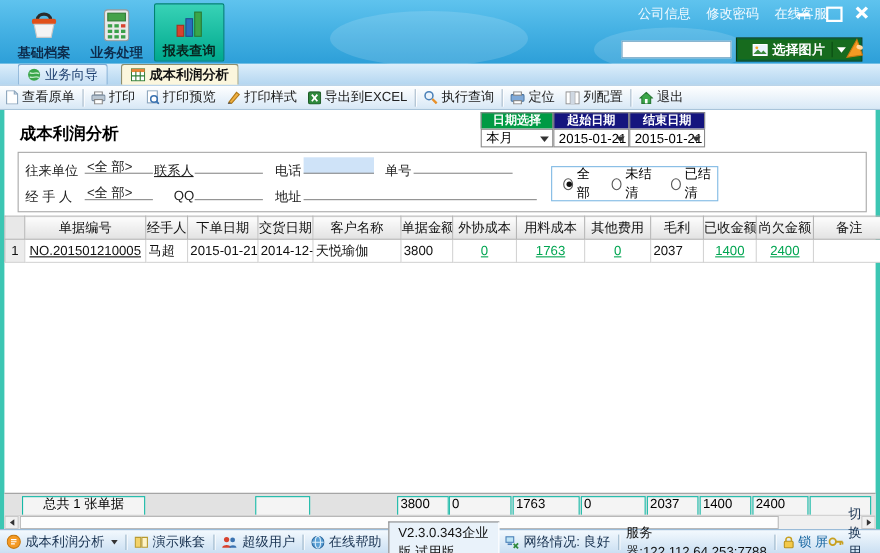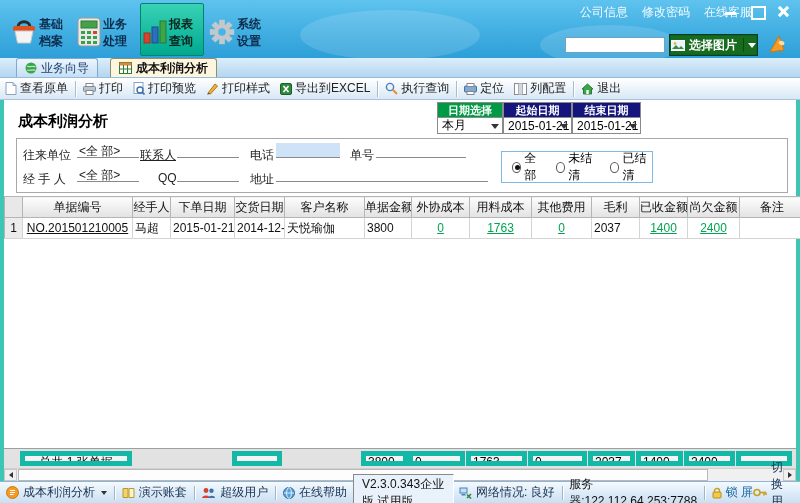--- a/index.html
+++ b/index.html
@@ -4,39 +4,39 @@
 <style>
   * { margin:0; padding:0; box-sizing:border-box; }
   html,body { width:800px; height:503px; font-family:"Liberation Sans","DejaVu Sans",sans-serif; font-size:12px; }
   #app { position:relative; width:800px; height:503px; overflow:hidden; background:#fff; }
 
   
   .top-header { position:absolute; left:0; top:0; width:800px; height:58px;
     background:linear-gradient(180deg,#5fc3ee 0%,#46b2e4 45%,#2d9fd8 100%); }
   .cloud { position:absolute; border-radius:50%; background:rgba(255,255,255,.14); }
   .nav { position:absolute; left:8px; top:3px; display:flex; gap:2px; }
-  .nav-item { width:64px; height:53px; display:flex; flex-direction:row; align-items:center;
+  .nav-item { width:64px; height:53px; display:flex; flex-direction:column; align-items:center;
     justify-content:flex-start; padding-top:4px; border:1px solid transparent; border-radius:2px; cursor:pointer;font-family:Liberation Mono, monospace; }
   .nav-item .nav-icon { width:32px; height:30px; display:flex; align-items:center; justify-content:center; }
   .nav-item .nav-label { margin-top:2px; font-weight:bold; color:#0d2c4c; }
   .nav-item.active { background:linear-gradient(180deg,#38d2b6,#00a98e); border-color:#00836e; }
   .nav-item.active .nav-label { color:#08231d; }
 
   .top-links { position:absolute; top:4px; left:580px; display:flex; gap:14px; }
   .top-link { color:#f2faff; cursor:pointer; }
   .win-controls { position:absolute; top:5px; right:10px; display:flex; gap:12px; align-items:center; }
   .win-btn { width:14px; height:12px; position:relative; cursor:pointer; }
   .win-min::after { content:''; position:absolute; left:1px; bottom:2px; width:11px; height:3px; background:#fff; }
   .win-max::after { content:''; position:absolute; left:1px; top:1px; width:11px; height:10px; border:2px solid #fff; }
   .win-close::before,.win-close::after { content:''; position:absolute; left:6px; top:0; width:3px; height:13px; background:#fff; }
   .win-close::before { transform:rotate(45deg); } .win-close::after { transform:rotate(-45deg); }
 
   .banner-input { position:absolute; left:565px; top:37px; width:100px; height:16px; border:1px solid #6ea3c4; background:#fff; font-size:11px; padding:0 3px; }
   .pick-img-btn { position:absolute; left:670px; top:35px; height:20px; display:flex; align-items:center; gap:4px;
-    background:#176b1e; border:1px solid #063; outline:1px solid #0a3b10; padding:0 0; cursor:pointer; }
+    background:#176b1e; border:1px solid #063; outline:1px solid #0a3b10; padding:0 13px; cursor:pointer; }
   .pick-img-btn .lbl { color:#fff; font-weight:bold; }
   .caret-down { width:0; height:0; border-left:4px solid transparent; border-right:4px solid transparent; border-top:5px solid #fff; }
   .pick-img-btn .split { width:1px; height:14px; background:#0a4a12; margin-left:2px; }
 
   
   .tab-strip { position:absolute; left:0; top:58px; width:800px; height:20px;
     background:linear-gradient(180deg,#dceefb,#b4d6f0); border-bottom:1px solid #96bcdc; }
   .tab { position:absolute; bottom:0; height:19px; display:flex; align-items:center; gap:4px; padding:0 8px;
     border:1px solid #7fa9d0; border-bottom:none; border-radius:3px 3px 0 0; cursor:pointer; }
   .tab.inactive { left:16px; background:linear-gradient(180deg,#ecf5fd,#c6dff4); color:#1c3e6e; }
@@ -79,21 +79,21 @@
   .grid th:first-child { border-left:1px solid #b5b5b5; background:#e8e8e8; }
   .grid td { height:21px; background:#fff; border:1px solid #d4d4d4; border-top:none; border-left:none;
     overflow:hidden; white-space:nowrap; padding:0 2px; color:#111; }
   .grid td.rownum { background:#ececec; border-left:1px solid #b5b5b5; text-align:center; }
   .ta-c { text-align:center; } .ta-l { text-align:left; }
   .lnk-dark { color:#111; text-decoration:underline; cursor:pointer; }
   .lnk-green { color:#00a551; text-decoration:underline; cursor:pointer; }
 
   
   .summary { position:absolute; left:0; top:348px; width:792px; height:20px; background:#e2e2e2; border-top:1px solid #9f9f9f; }
-  .sum-box { position:absolute; top:2px; height:15px; border:5px solid #14b8a6; background:#f4f4f4; line-height:13px; padding:0 2px; overflow:hidden; white-space:nowrap; }
+  .sum-box { position:absolute; top:2px; height:28px; border:1px solid #14b8a6; background:#f4f4f4; line-height:13px; padding:0 2px; overflow:hidden; white-space:nowrap; }
 
   
   .hscroll { position:absolute; left:0; top:368px; width:792px; height:13px; background:#f0f0f0; border-top:1px solid #d0d0d0; }
   .hs-arrow { position:absolute; top:0; width:13px; height:12px; background:#f0f0f0; border:1px solid #c8c8c8; display:flex; align-items:center; justify-content:center; cursor:pointer; }
   .hs-arrow.left { left:0; } .hs-arrow.right { right:0; }
   .tri-l { width:0; height:0; border-top:3px solid transparent; border-bottom:3px solid transparent; border-right:4px solid #333; }
   .tri-r { width:0; height:0; border-top:3px solid transparent; border-bottom:3px solid transparent; border-left:4px solid #333; }
   .hs-thumb { position:absolute; left:14px; top:0; width:690px; height:12px; background:#fdfdfd; border:1px solid #b8b8b8; cursor:pointer; }
 
   
@@ -150,35 +150,20 @@
       </div>
       <div class="nav-item active">
         <span class="nav-icon">
           <svg width="28" height="28" viewBox="0 0 28 28">
             <rect x="3" y="15" width="6" height="10" fill="#d8432f" stroke="#a82f1f"></rect>
             <rect x="11" y="9" width="6" height="16" fill="#2a6fbd" stroke="#1d4f8a"></rect>
             <rect x="19" y="3" width="6" height="22" fill="#3aa64a" stroke="#287a35"></rect>
           </svg>
         </span>
         <span class="nav-label">报表查询</span>
-      </div>
-      <div class="nav-item">
-        <span class="nav-icon">
-          <svg width="30" height="30" viewBox="0 0 32 32">
-            <g fill="#c3c8cd">
-              <rect x="13" y="3" width="6" height="26"></rect>
-              <rect x="3" y="13" width="26" height="6"></rect>
-              <rect x="13" y="3" width="6" height="26" transform="rotate(45 16 16)"></rect>
-              <rect x="13" y="3" width="6" height="26" transform="rotate(-45 16 16)"></rect>
-              <circle cx="16" cy="16" r="8"></circle>
-            </g>
-            <circle cx="16" cy="16" r="4" fill="#49b4e6"></circle>
-          </svg>
-        </span>
-        <span class="nav-label">系统设置</span>
       </div>
     </div>
 
     <div class="top-links">
       <span class="top-link">公司信息</span>
       <span class="top-link">修改密码</span>
       <span class="top-link">在线客服</span>
     </div>
 
     <div class="win-controls">

